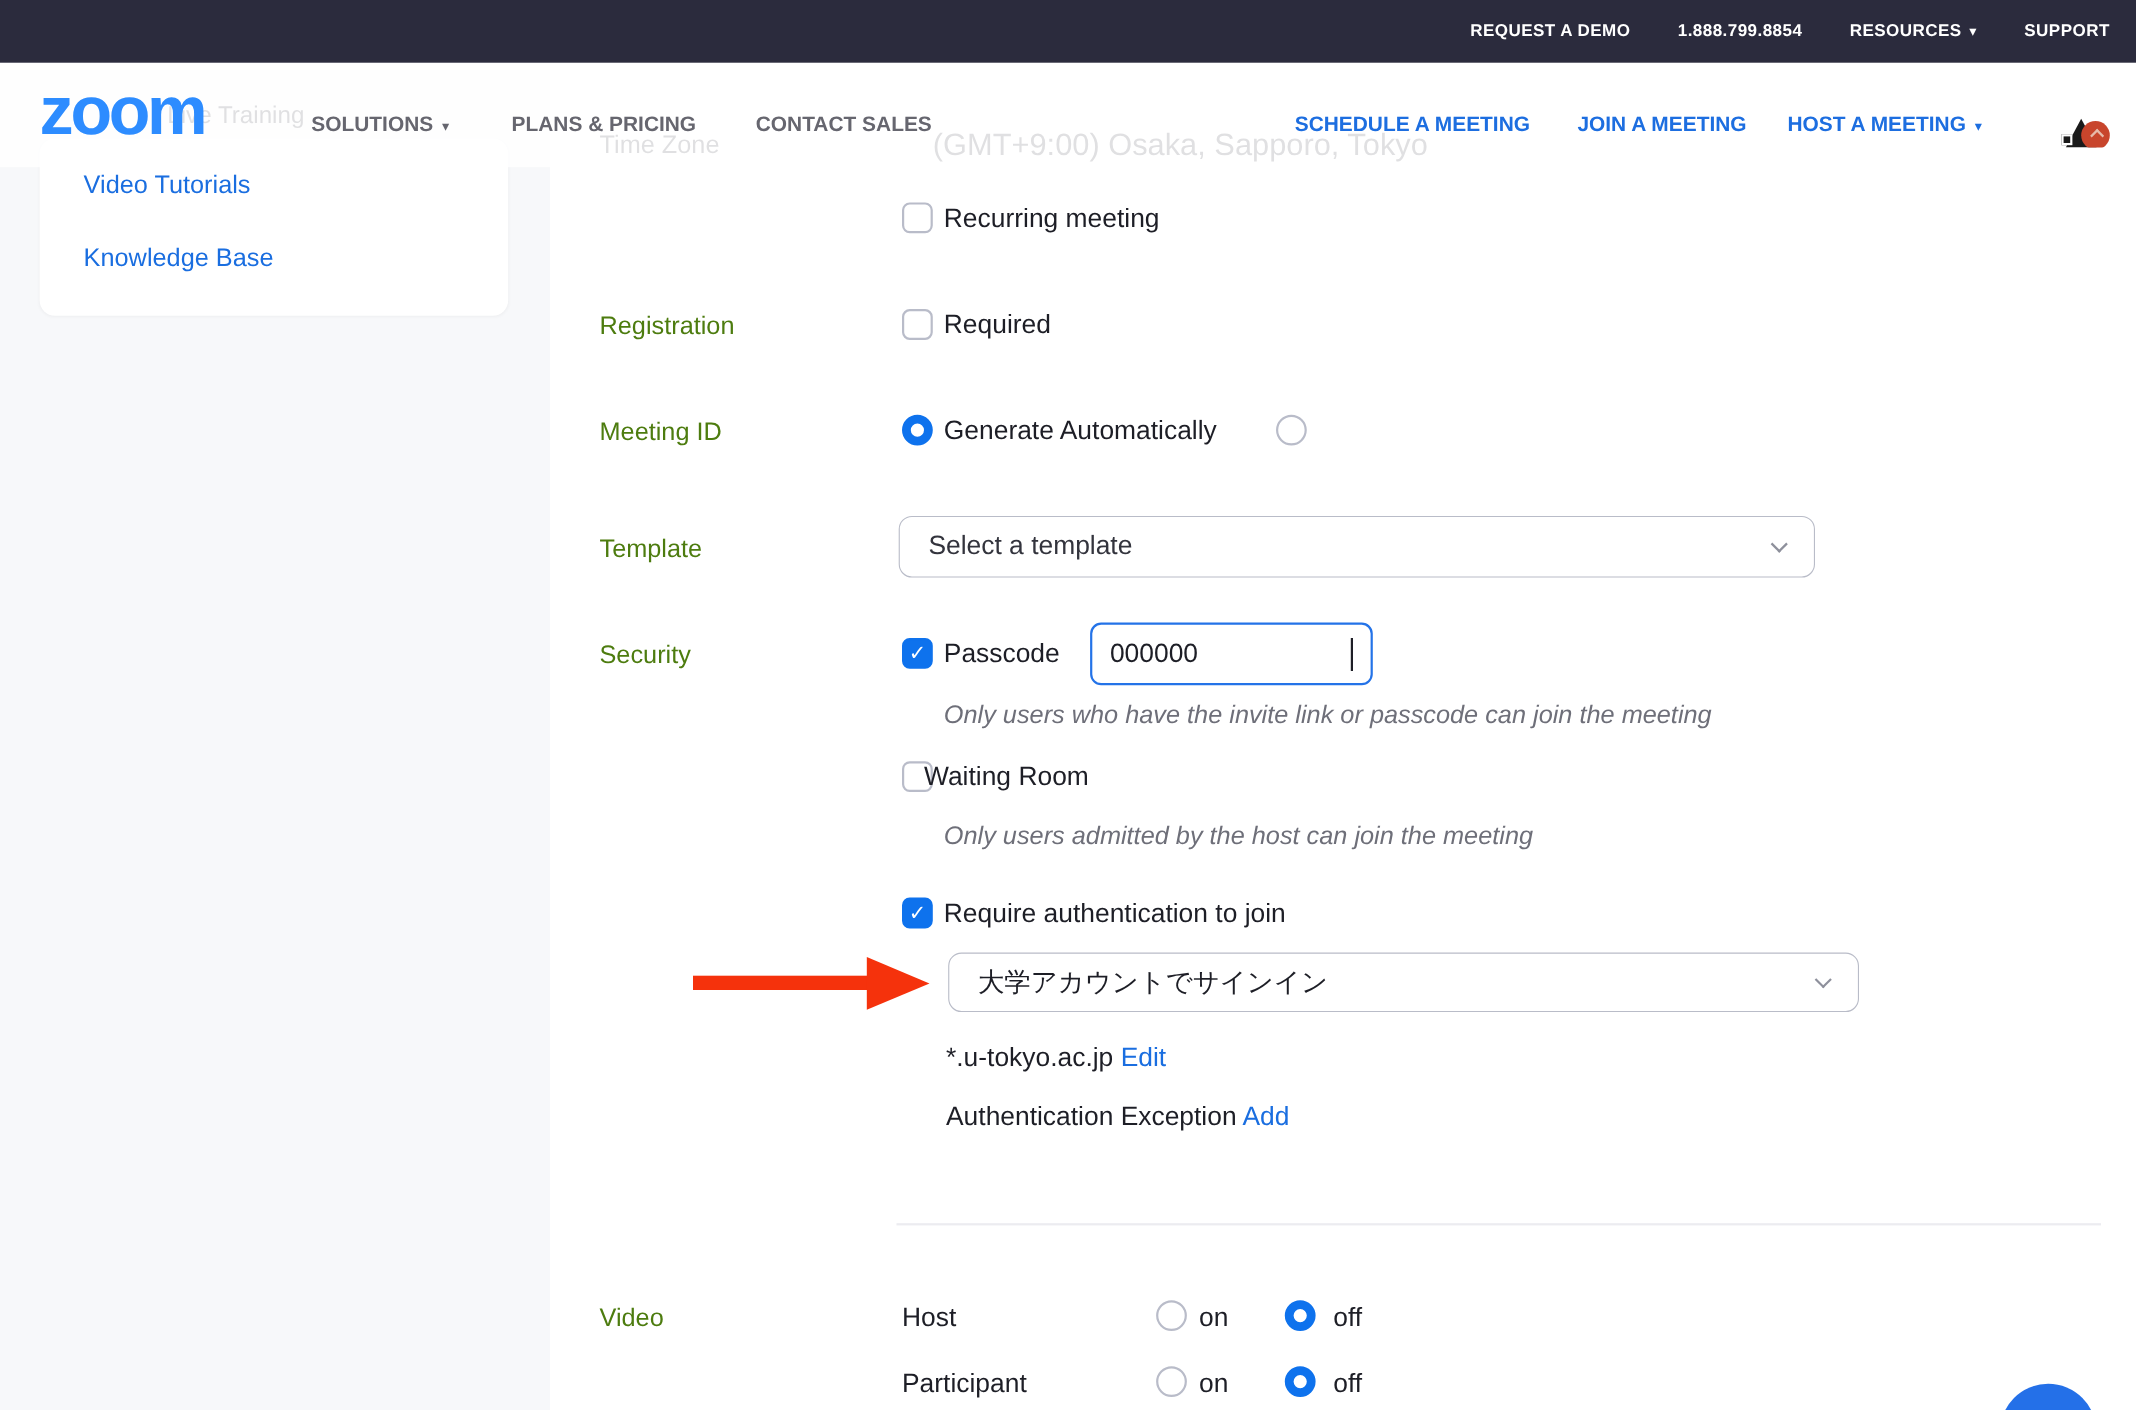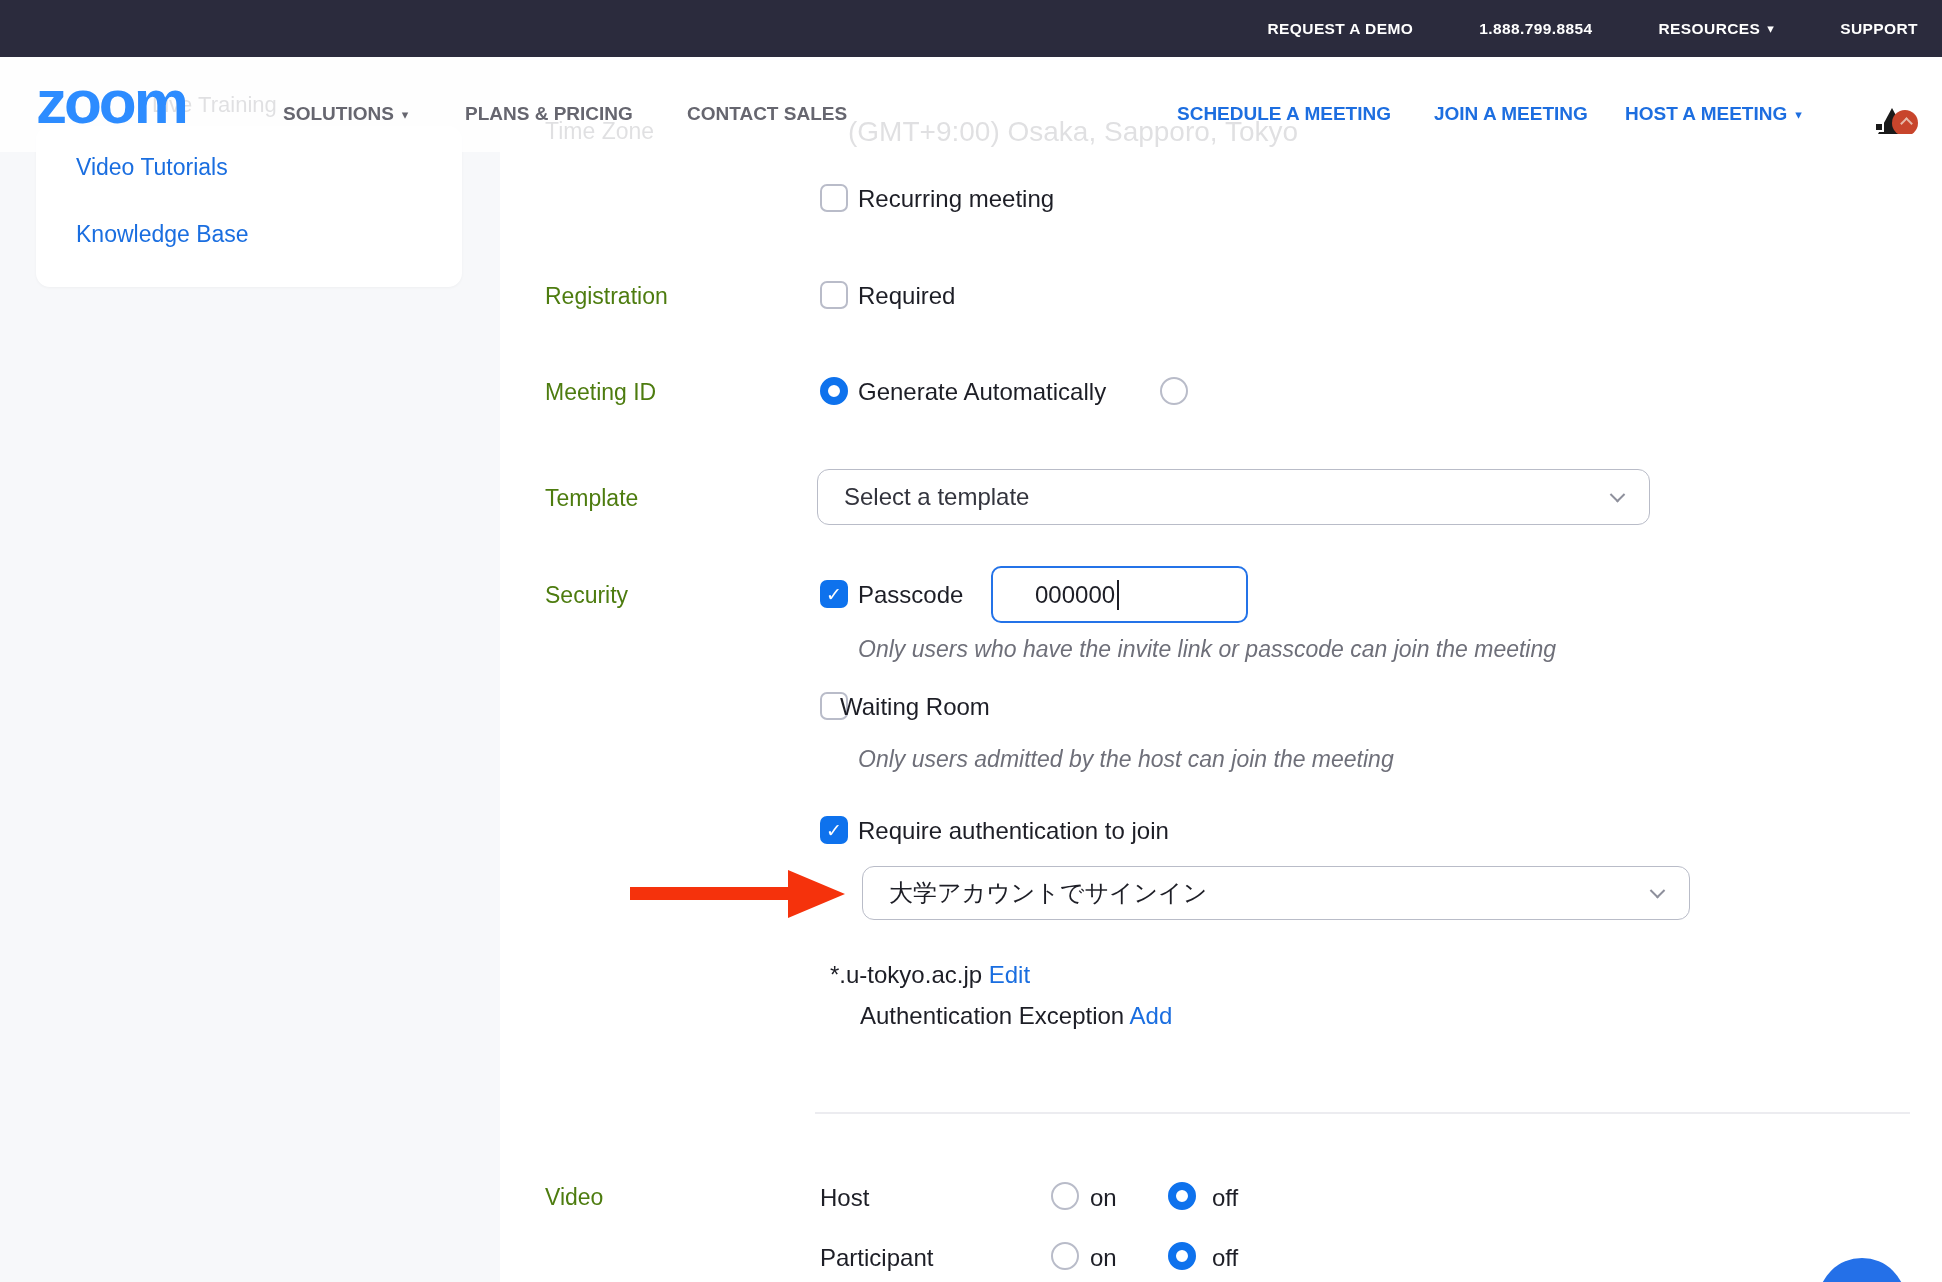--- a/index.html
+++ b/index.html
@@ -14,21 +14,21 @@
   
   .ghost { color:#55565f; z-index:1; white-space:nowrap; }
 
   
   .sidebar-card { left:36px; top:126px; width:426px; height:161px; background:#ffffff;
                   border-radius:14px; box-shadow:0 1px 3px rgba(0,0,0,0.04); z-index:2; }
   .sidebar-link { color:#1a6ee0; font-size:23px; white-space:nowrap; cursor:pointer; z-index:3; }
 
   
   .topbar { left:0; top:0; width:1942px; height:57px; background:#2b2b3d; z-index:12;
-            display:flex; align-items:center; justify-content:flex-end; gap:66px; padding-right:24px; }
+            display:flex; align-items:center; justify-content:flex-end; gap:43px; padding-right:24px; }
   .topbar-item { color:#ffffff; font-size:15.5px; font-weight:bold; letter-spacing:0.4px;
                  white-space:nowrap; cursor:pointer; display:flex; align-items:center; gap:7px; }
   .caret { font-size:13px; line-height:1; }
 
   
   .navbar { left:0; top:57px; width:1942px; height:95px; background:rgba(255,255,255,0.82); z-index:10; }
   .nav-item { z-index:11; font-size:19px; font-weight:bold; color:#66666f; white-space:nowrap;
               cursor:pointer; line-height:24px; display:flex; align-items:center; gap:8px; }
   .nav-item.blue { color:#1d6ee0; }
   .logo { z-index:11; font-size:62px; font-weight:800; letter-spacing:-3px; color:#2D8CFF;
@@ -57,21 +57,21 @@
            background:#ffffff; z-index:4; cursor:pointer; }
   .radio.selected { border:8.5px solid #0E72ED; }
   .dropdown { border:1px solid #b9bcc8; border-radius:12px; background:#ffffff; z-index:4;
               display:flex; align-items:center; justify-content:space-between;
               padding:0 26px; cursor:pointer; }
   .dropdown .dd-text { font-size:24px; color:#33343d; white-space:nowrap; }
   .dropdown .dd-text.dark { color:#1d1e26; }
   .chevron-down { width:11px; height:11px; border-right:2px solid #8e909c;
                   border-bottom:2px solid #8e909c; transform:rotate(45deg) translate(-2px,-2px); }
   .text-input { border:2px solid #2473e8; border-radius:10px; background:#ffffff; z-index:4;
-                display:flex; align-items:center; padding:0 42px; cursor:text; }
+                display:flex; align-items:center; padding:0 16px; cursor:text;justify-content:space-between; }
   .text-input .val { font-size:24px; color:#1d1e26; }
   .caret-bar { width:2px; height:30px; background:#1d1e26; margin-left:2px; }
   .link { color:#1a6ee0; cursor:pointer; }
   .divider { height:2px; background:#ececf0; z-index:4; }
 
   
   .arrow-tail { left:630px; top:887px; width:160px; height:13px; background:#f5320c; z-index:6; }
   .arrow-head { left:788px; top:870px; width:0; height:0; z-index:6;
                 border-top:24px solid transparent; border-bottom:24px solid transparent;
                 border-left:57px solid #f5320c; }
@@ -165,21 +165,21 @@
   <div class="abs ctl-text" style="left:858px; top:817px;">Require authentication to join</div>
 
   <div class="abs dropdown" style="left:862px; top:866px; width:828px; height:54px;">
     <span class="dd-text dark">大学アカウントでサインイン</span>
     <span class="chevron-down"></span>
   </div>
 
   <div class="abs arrow-tail"></div>
   <div class="abs arrow-head"></div>
 
-  <div class="abs ctl-text" style="left:830px; top:948px;margin-top:13px;">
+  <div class="abs ctl-text" style="left:860px; top:948px;">
     <span>*.u-tokyo.ac.jp</span>
     <span> </span>
     <span class="link">Edit</span>
   </div>
   <div class="abs ctl-text" style="left:860px; top:1002px;">
     <span>Authentication Exception</span>
     <span> </span>
     <span class="link">Add</span>
   </div>
 

